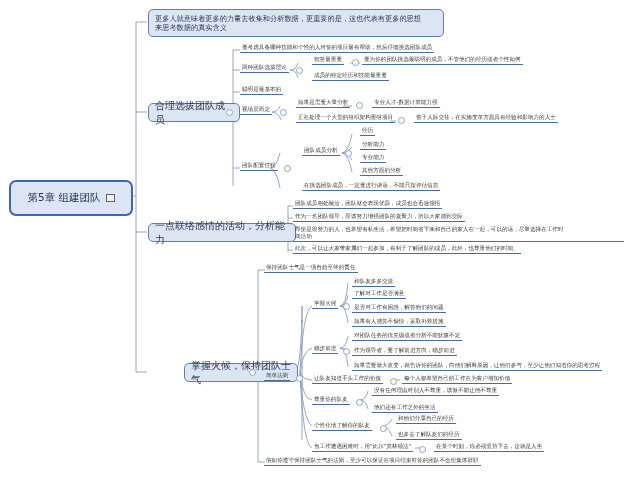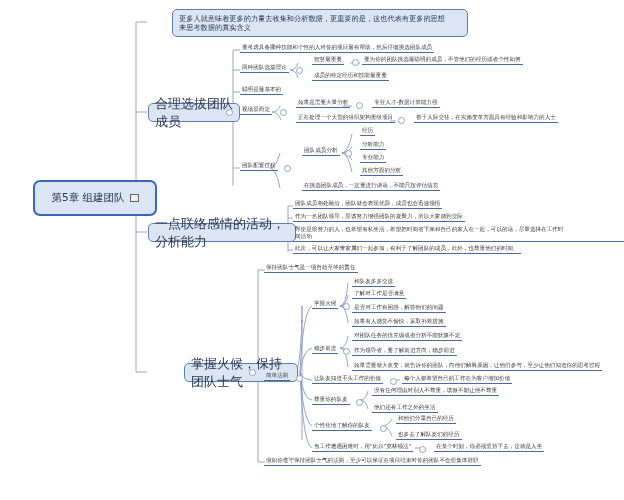--- a/index.html
+++ b/index.html
@@ -3,21 +3,21 @@
 <meta charset="utf-8">
 <style>
   html,body{margin:0;padding:0;background:#ffffff;}
   body{width:624px;height:500px;position:relative;overflow:hidden;font-family:"DejaVu Sans","Liberation Sans",sans-serif;color:#333;}
   .canvas{position:absolute;left:0;top:0;width:624px;height:500px;}
   svg.lines{position:absolute;left:0;top:0;width:624px;height:500px;}
   .node{position:absolute;white-space:nowrap;font-size:5.6px;line-height:7px;color:#3a3a3a;}
   .node.u{border-bottom:1.3px solid #4a6aa0;padding:0 2px 1px 2px;}
   .box{position:absolute;border:1.4px solid #5f7fb0;border-radius:5px;background:#dce6f3;color:#2a3550;display:flex;align-items:center;}
   .root{border:2px solid #3d66b8;border-radius:7px;background:#dbe5f3;font-size:10.5px;justify-content:center;}
-  .l1{font-size:13px;padding:0 6px;}
+  .l1{font-size:10px;padding:0 6px;}
   .l1.multi{align-items:flex-start;flex-direction:column;justify-content:center;line-height:9px;font-size:7.2px;}
   .toggle{position:absolute;width:5px;height:5px;border:0.8px solid #8fa3c3;border-radius:50%;background:#fff;}
   .note-icon{display:inline-block;width:7px;height:6px;border:1px solid #666;margin-left:5px;background:#eee;}
   .wrap2{white-space:normal;}
 </style>
 </head>
 <body>
 
 <div class="canvas">
   <svg class="lines" viewBox="0 0 624 500">
@@ -40,26 +40,26 @@
       <path d="M300 372 Q303 310 312 306 M300 372 Q303 350 312 348 M300 372 Q303 380 312 380 M300 372 Q303 400 312 400 M300 372 Q303 420 312 426 M300 372 Q303 445 312 448"></path>
       <path d="M340 306 Q346 306 348 283 M340 306 Q346 306 348 295 M340 306 Q346 306 348 309 M340 306 Q346 306 348 323"></path>
       <path d="M340 348 Q346 348 348 336 M340 348 Q346 348 348 352 M340 348 Q346 348 348 367"></path>
       <path d="M393 380 H400"></path>
       <path d="M360 400 Q366 400 368 391 M360 400 Q366 400 368 409"></path>
       <path d="M382 426 Q388 426 392 419 M382 426 Q388 426 392 436"></path>
       <path d="M415 448 H424"></path>
     </g>
   </svg>
 
-  <div class="box root" style="left:9px;top:180px;width:120px;height:32px;margin-left:24px;">
+  <div class="box root" style="left:9px;top:180px;width:120px;height:32px;">
     <span>第5章 组建团队</span>
     <span class="note-icon"></span>
   </div>
 
-  <div class="box l1 multi" style="left:148px;top:9px;width:282px;height:26px;margin-left:24px;">
+  <div class="box l1 multi" style="left:148px;top:9px;width:282px;height:26px;">
     <span>更多人就意味着更多的力量去收集和分析数据，更重要的是，这也代表有更多的思想</span>
     <span>来思考数据的真实含义</span>
   </div>
   <div class="box l1" style="left:148px;top:103px;width:78px;height:17px;">
     <span>合理选拔团队成员</span>
   </div>
   <div class="toggle" style="left:226px;top:109px;"></div>
 
   <div class="box l1" style="left:148px;top:223px;width:134px;height:17px;">
     <span>一点联络感情的活动，分析能力</span>

